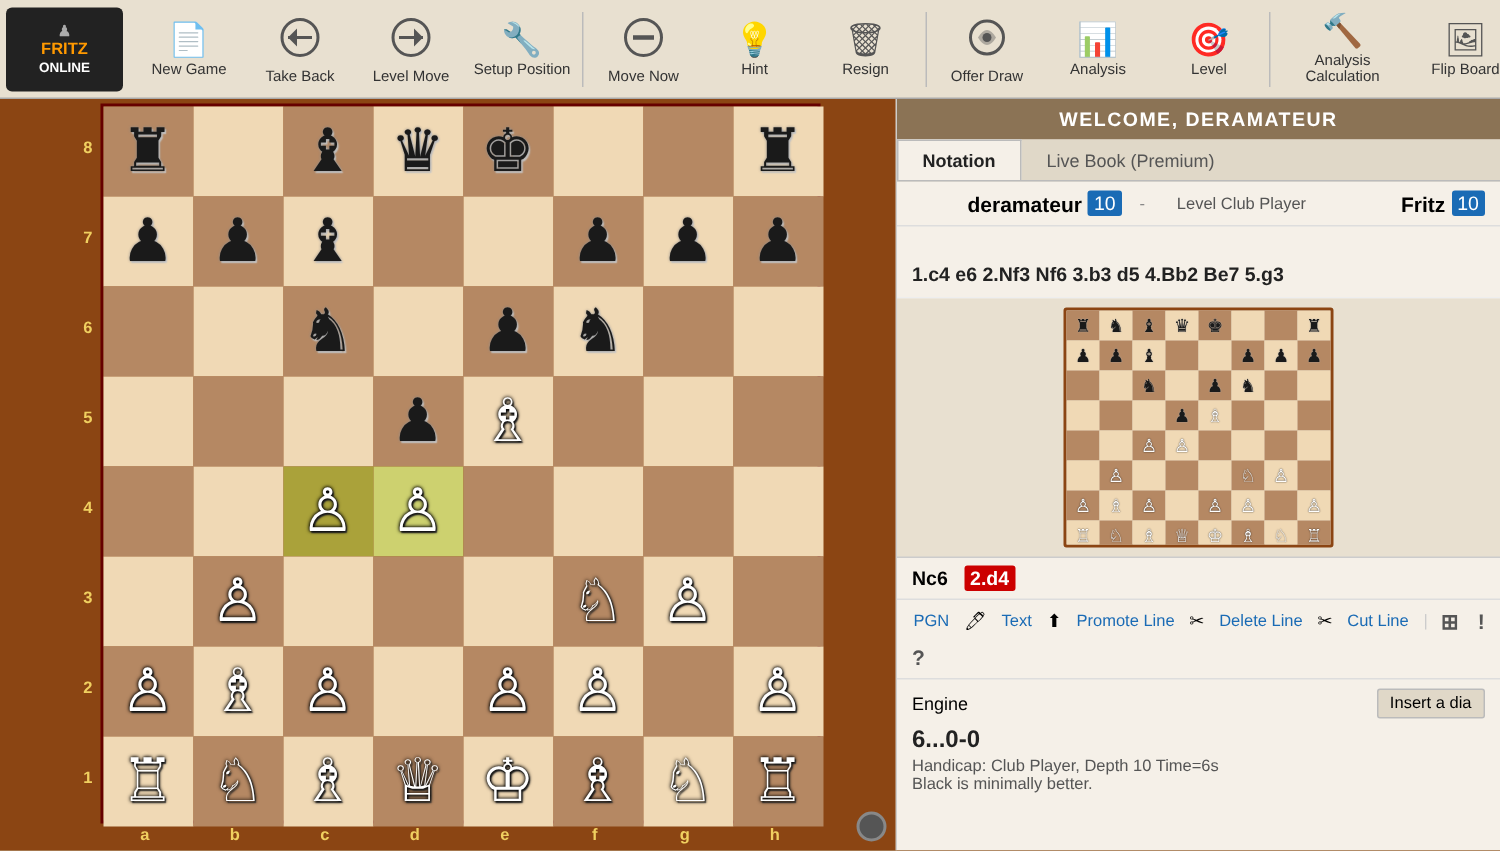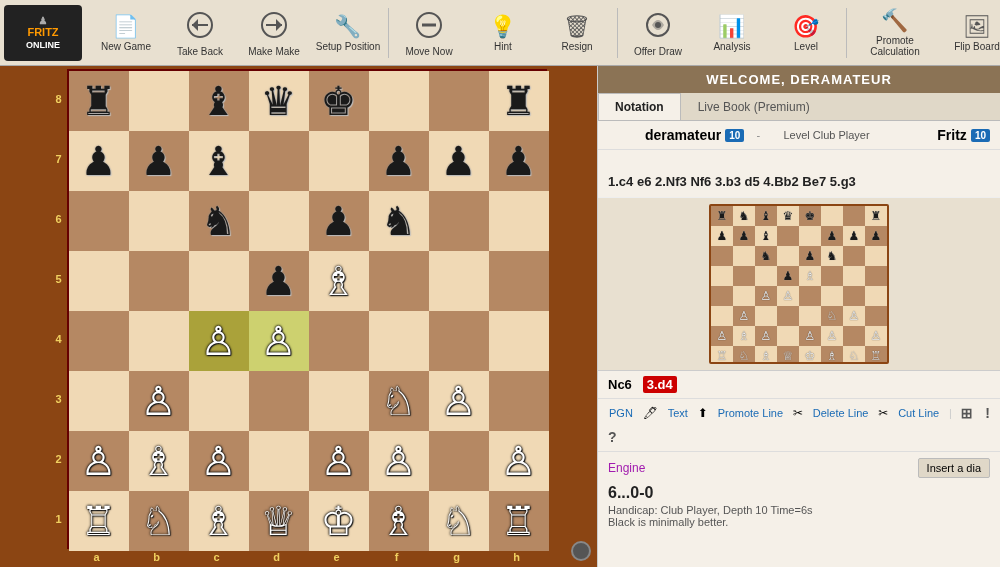--- a/index.html
+++ b/index.html
@@ -190,24 +190,24 @@
       align-items: center;
       padding: 6px 10px;
       font-size: 12px;
       border-bottom: 1px solid #ddd;
       gap: 4px;
     }
     .player-name { font-weight: bold; font-size: 14px; margin-left: 37px; }
     .player-badge {
       background: #1a6bb5;
       color: white;
-      font-size: 10px;
+      font-size: 13px;
       padding: 1px 4px;
       border-radius: 2px;
-      font-weight: bold;
+      font-weight: normal;
     }
     .level-text { color: #555; font-size: 11px; margin: 0 auto; text-align: center; }
     .vs-text { color: #888; font-size: 11px; }
 
     #moves-text {
       padding: 8px 10px;
       font-size: 13px;
       font-weight: bold;
       border-bottom: 1px solid #eee;
       color: #222;
@@ -271,21 +271,21 @@
     .ctrl-sep { color: #ccc; }
     .ctrl-special { font-size: 14px; font-weight: bold; color: #555; cursor: pointer; padding: 2px 4px; }
 
     #engine-section { padding: 6px 10px; }
     .engine-header {
       display: flex;
       justify-content: space-between;
       align-items: center;
       margin-bottom: 4px;
     }
-    .engine-label { font-size: 12px; color: #a21caf; }
+    .engine-label { font-size: 12px; color: #000000; }
     .insert-btn {
       background: #e0d8c8;
       border: 1px solid #bbb;
       padding: 3px 8px;
       font-size: 11px;
       cursor: pointer;
       border-radius: 2px;
       text-align: center;
     }
 
@@ -333,21 +333,21 @@
   </div>
 
   <div class="toolbar-btn">
     <div class="icon">
       <svg width="28" height="28" viewBox="0 0 28 28">
           <circle cx="14" cy="14" r="12" fill="none" stroke="#555" stroke-width="2"></circle>
           <polygon points="16,8 22,14 16,20" fill="#555"></polygon>
           <line x1="6" y1="14" x2="22" y2="14" stroke="#555" stroke-width="2"></line>
         </svg>
     </div>
-    <span>Make Make</span>
+    <span>Level Move</span>
   </div>
 
   <div class="toolbar-btn">
     <div class="icon">🔧</div>
     <span>Setup Position</span>
   </div>
 
   <div class="toolbar-sep"></div>
 
   <div class="toolbar-btn">
@@ -390,21 +390,21 @@
 
   <div class="toolbar-btn">
     <div class="icon">🎯</div>
     <span>Level</span>
   </div>
 
   <div class="toolbar-sep"></div>
 
   <div class="toolbar-btn" style="width:88px;">
     <div class="icon">🔨</div>
-    <span>Promote Calculation</span>
+    <span>Analysis Calculation</span>
   </div>
 
   <div class="toolbar-btn">
     <div class="icon">🖼</div>
     <span>Flip Board</span>
   </div>
 
 </div>
 
 <div id="main">
@@ -750,21 +750,21 @@
           </div>
         <div class="t-sq dark">
             <span class="t-piece white">♖</span>
           </div>
       </div>
     </div>
 
     <div id="current-move">
       <span class="bold-move">Nc6</span>
       &nbsp;
-      <span class="highlight-move">3.d4</span>
+      <span class="highlight-move">2.d4</span>
     </div>
 
     <div id="notation-controls">
       <span class="ctrl-btn">
         <span>PGN</span>
       </span>
       <span class="ctrl-icon">🖊</span>
       <span class="ctrl-btn">
         <span>Text</span>
       </span>

